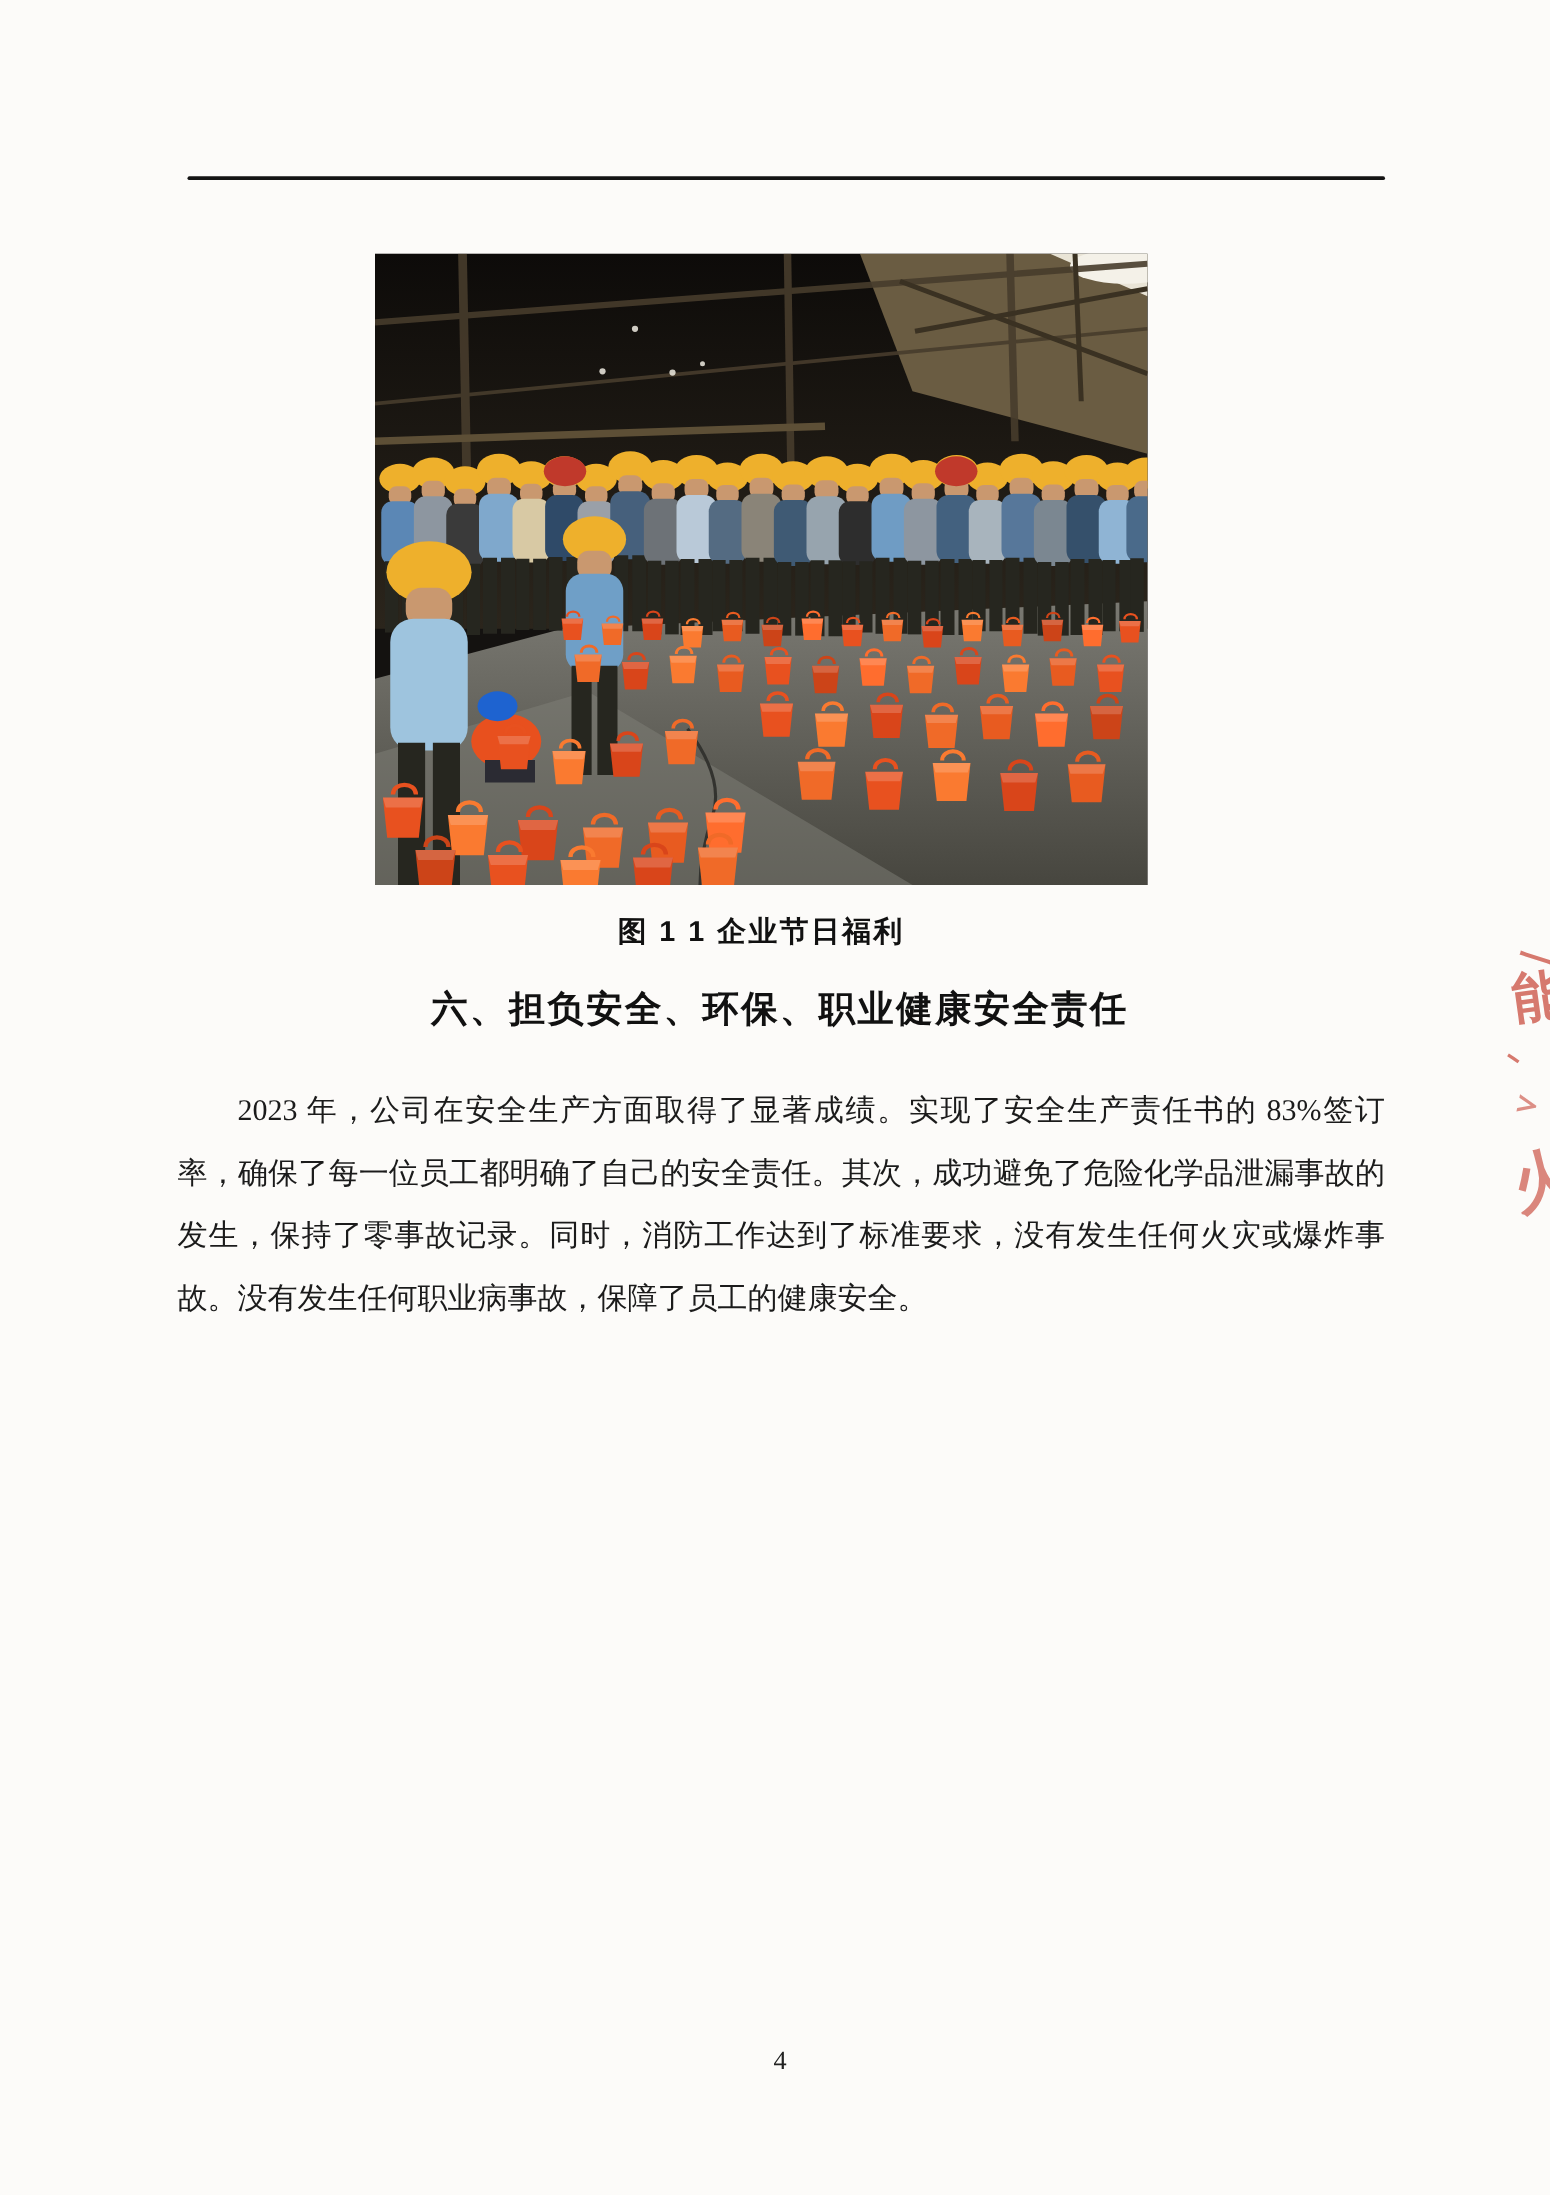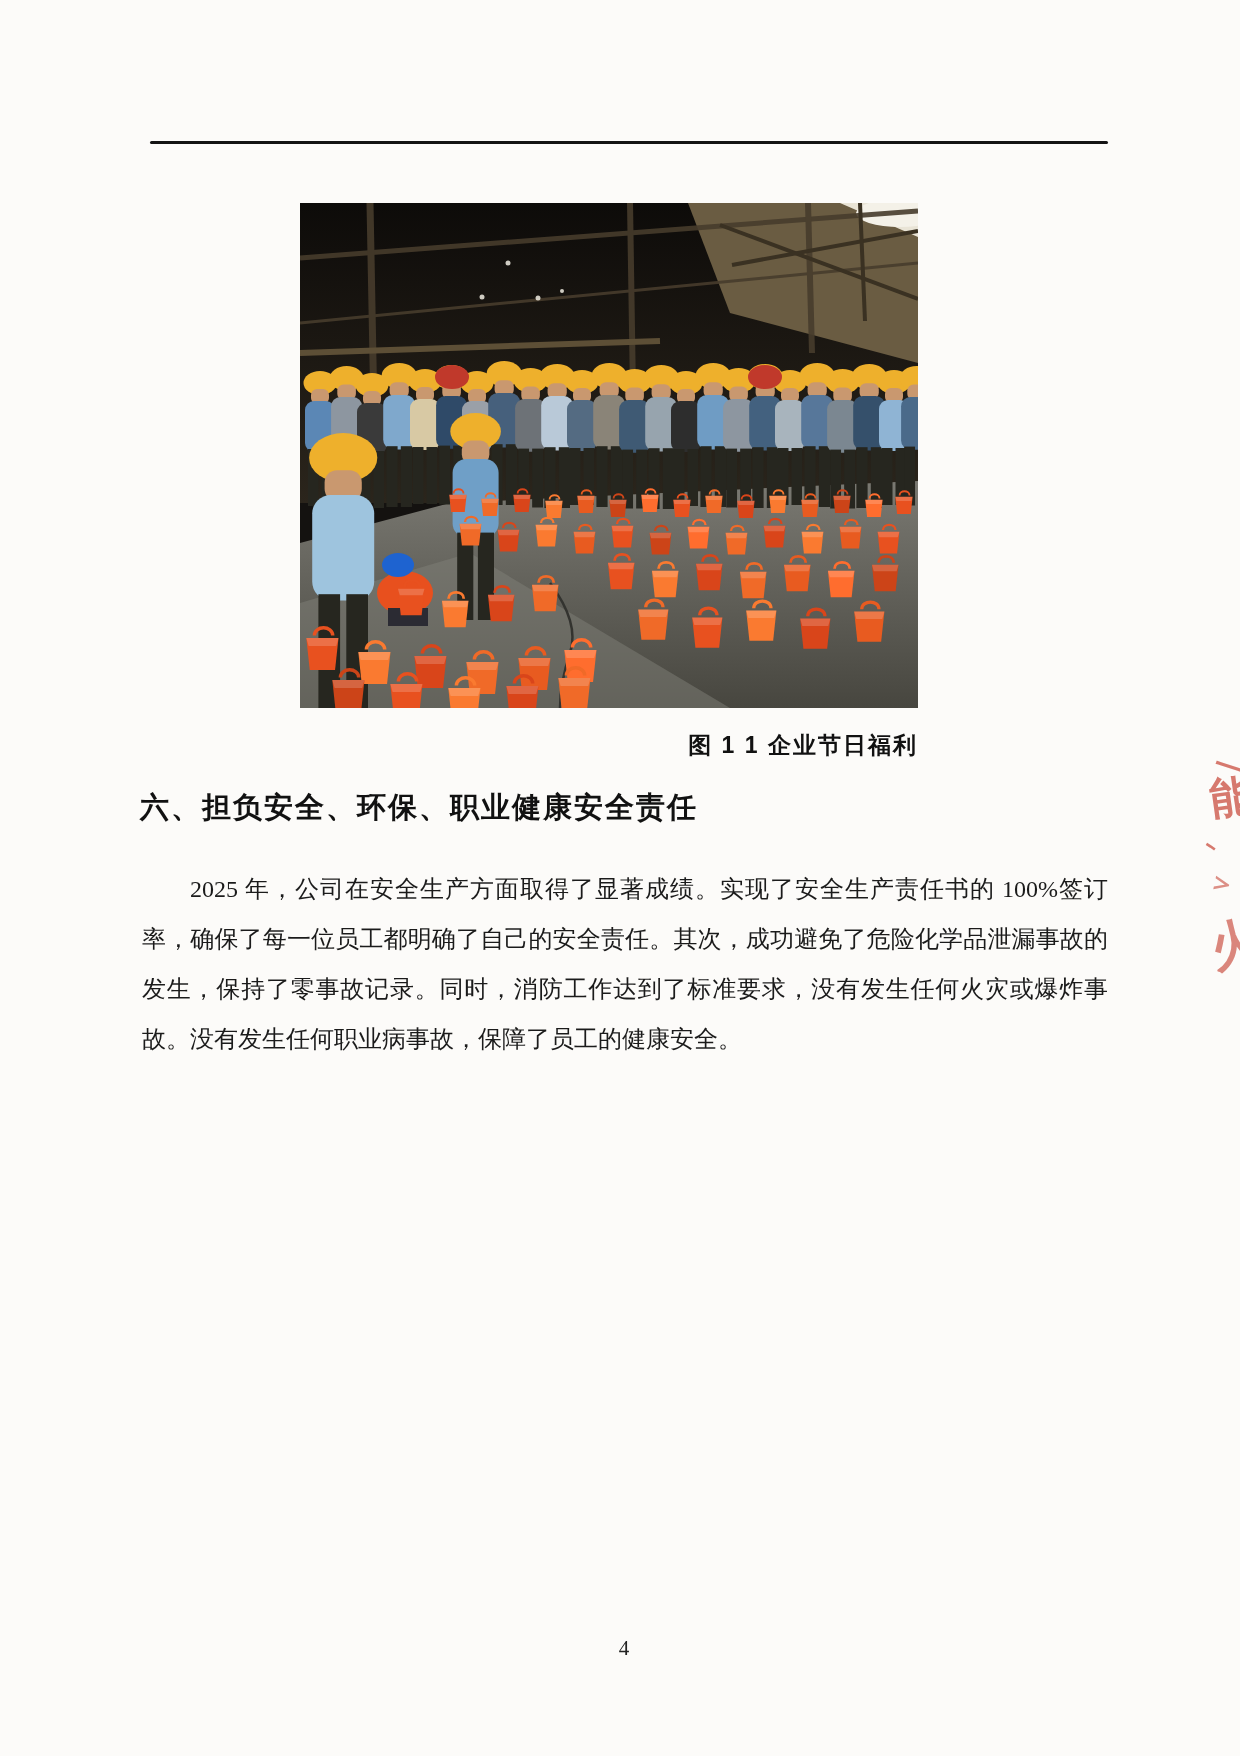--- a/index.html
+++ b/index.html
@@ -13,27 +13,27 @@
     color:#1b1b1b;
   }
   .top-rule{
     position:absolute;left:150px;top:141px;width:958px;height:3px;
     background:#141414;border-radius:2px;
   }
   .figure-block{position:absolute;left:300px;top:203px;width:618px;margin:0;}
   .photo{width:618px;height:505px;display:block;background:#141210;}
   .photo svg{display:block;width:100%;height:100%;}
   .figure-caption{
-    display:block;margin-top:22px;text-align:right;
+    display:block;margin-top:22px;text-align:center;
     font-family:"Liberation Sans","DejaVu Sans",sans-serif;
     font-weight:bold;font-size:23px;color:#111;letter-spacing:2px;
   }
   .section-heading{
     position:absolute;left:140px;top:788px;width:968px;margin:0;
-    text-align:left;
+    text-align:center;
     font-family:"Liberation Sans","DejaVu Sans",sans-serif;
     font-weight:bold;font-size:29px;color:#111;letter-spacing:2px;
   }
   .body-text{
     position:absolute;left:142px;top:864px;width:966px;
     font-size:24px;line-height:50px;text-align:justify;
   }
   .body-text p{margin:0;text-indent:2em;}
   .page-number{
     position:absolute;left:140px;top:1636px;width:968px;
@@ -323,21 +323,21 @@
             </g>
         </g>
       </svg>
     </div>
     <figcaption class="figure-caption">图 1 1 企业节日福利</figcaption>
   </figure>
 
   <h2 class="section-heading">六、担负安全、环保、职业健康安全责任</h2>
 
   <div class="body-text">
-    <p>2025 年，公司在安全生产方面取得了显著成绩。实现了安全生产责任书的 100%签订率，确保了每一位员工都明确了自己的安全责任。其次，成功避免了危险化学品泄漏事故的发生，保持了零事故记录。同时，消防工作达到了标准要求，没有发生任何火灾或爆炸事故。没有发生任何职业病事故，保障了员工的健康安全。</p>
+    <p>2023 年，公司在安全生产方面取得了显著成绩。实现了安全生产责任书的 83%签订率，确保了每一位员工都明确了自己的安全责任。其次，成功避免了危险化学品泄漏事故的发生，保持了零事故记录。同时，消防工作达到了标准要求，没有发生任何火灾或爆炸事故。没有发生任何职业病事故，保障了员工的健康安全。</p>
   </div>
 
   <div class="stamp">
     <span class="m0" style="color: rgb(200, 72, 58);">一</span>
     <span class="m1" style="color: rgb(200, 72, 58);">能</span>
     <span class="m2" style="color: rgb(200, 72, 58);">丶</span>
     <span class="m3" style="color: rgb(200, 72, 58);">＞</span>
     <span class="m4" style="color: rgb(200, 72, 58);">火</span>
   </div>
 

